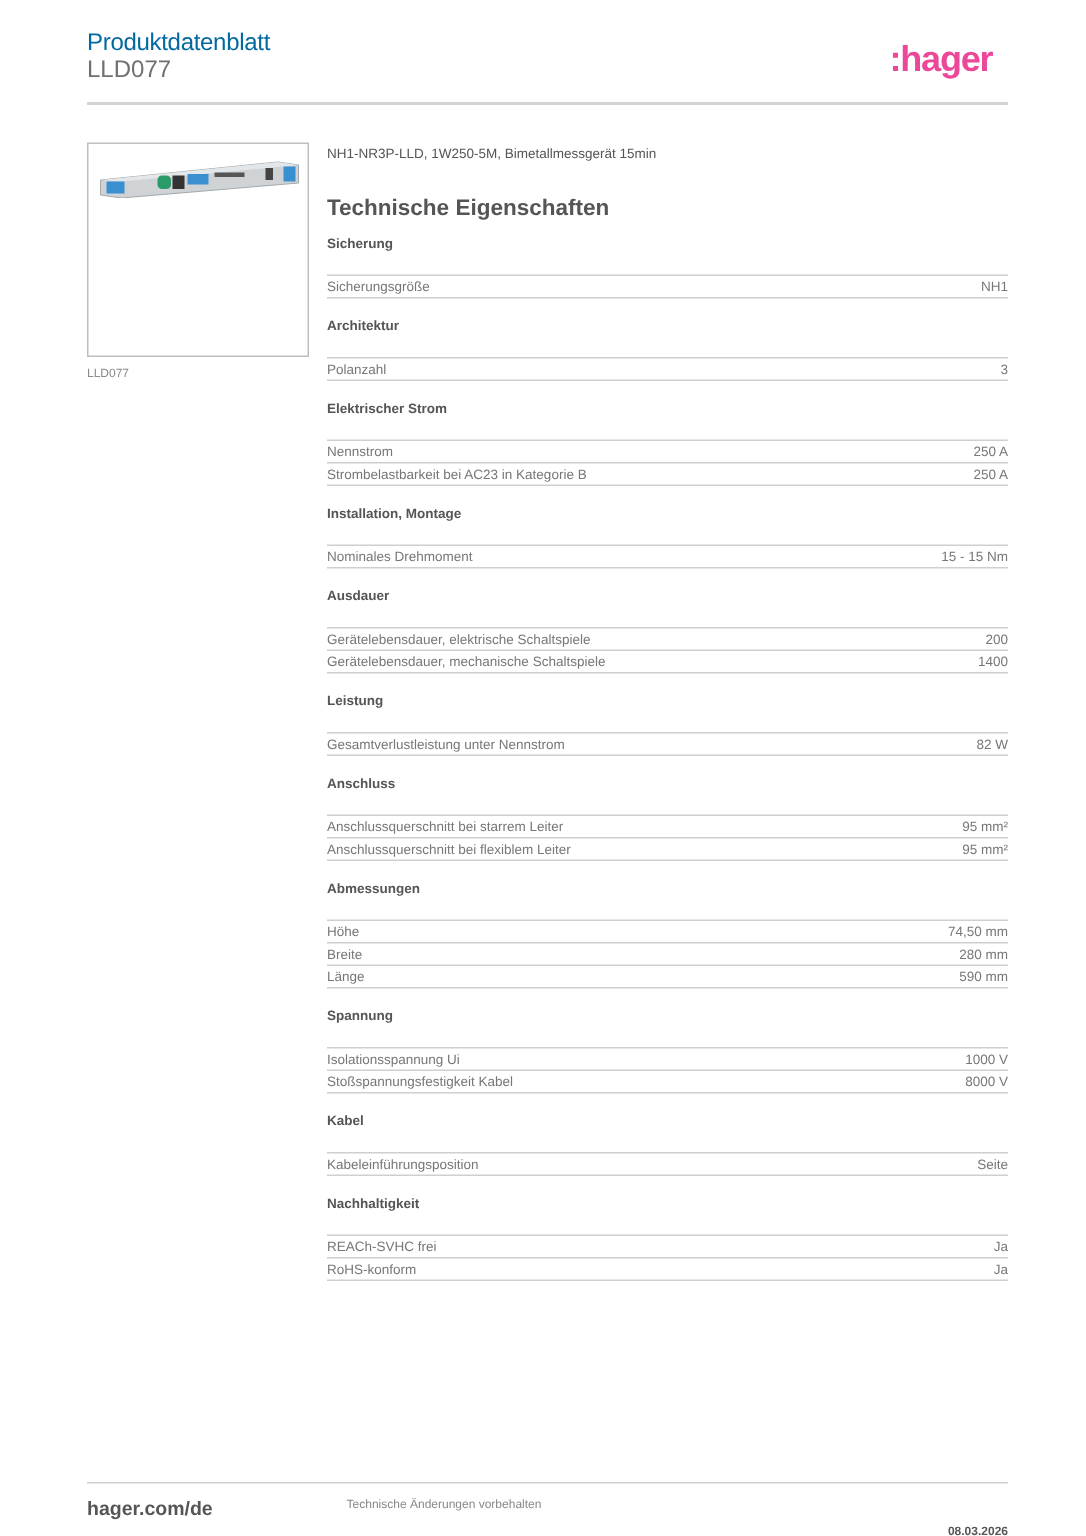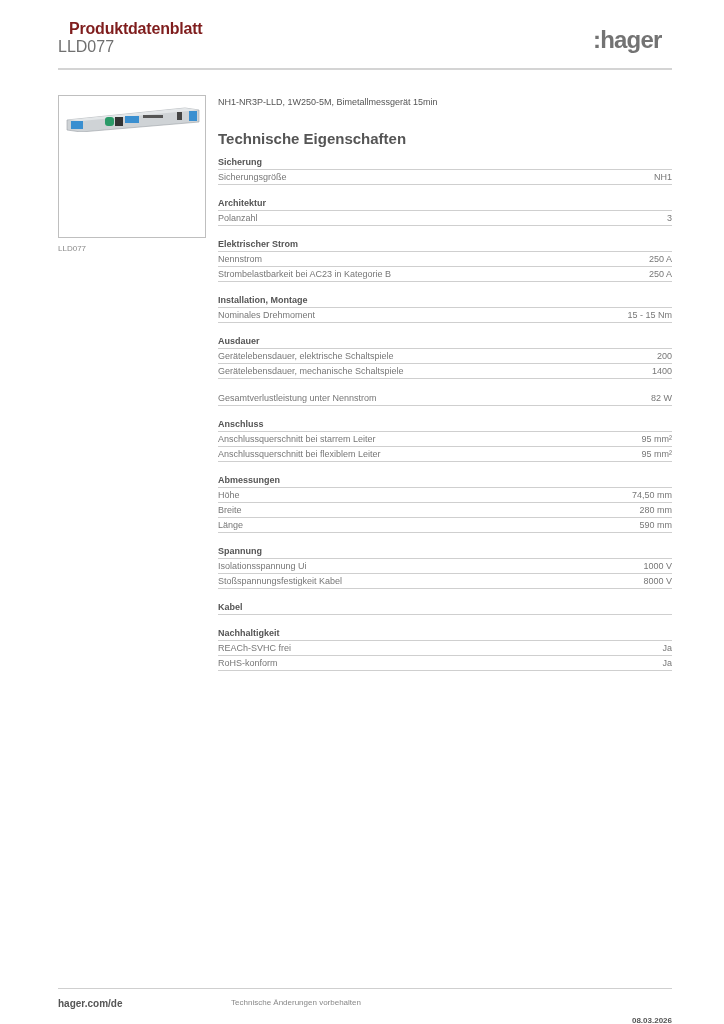--- a/index.html
+++ b/index.html
@@ -1,33 +1,33 @@
 <!DOCTYPE html>
 <html><head>
 <meta charset="utf-8">
 <style>
   html, body { margin: 0; padding: 0; background: #ffffff; }
   body { width: 724px; height: 1024px; position: relative; overflow: hidden;
          font-family: "Liberation Sans", sans-serif; color: #555; }
-  .header-title { position: absolute; left: 69px; top: 20px; font-size: 16px; font-weight: bold; color: #7f1d1d; letter-spacing: -0.2px; }
+  .header-title { position: absolute; left: 58px; top: 20px; font-size: 16px; font-weight: normal; color: #0369a1; letter-spacing: -0.2px; }
   .header-sub { position: absolute; left: 58px; top: 38px; font-size: 16px; color: #707070; }
-  .logo { position: absolute; left: 593px; top: 28px; font-size: 24px; font-weight: bold; color: #737373; letter-spacing: -0.8px; line-height: 24px; }
+  .logo { position: absolute; left: 593px; top: 28px; font-size: 24px; font-weight: bold; color: #ec4899; letter-spacing: -0.8px; line-height: 24px; }
   .header-rule { position: absolute; left: 58px; top: 68px; width: 614px; height: 2px; background: #d4d4d4; }
   .product-image { position: absolute; left: 58px; top: 95px; width: 148px; height: 143px; border: 1px solid #bfbfbf; box-sizing: border-box; background: #fff; }
   .device { position: absolute; left: 6px; top: 10px; width: 136px; height: 26px; }
   .image-caption { position: absolute; left: 58px; top: 244px; font-size: 8px; color: #8a8a8a; }
   .content { position: absolute; left: 218px; top: 96px; width: 454px; }
   .product-desc { font-size: 9px; font-weight: normal; color: #555; height: 18px; line-height: 12px; }
   .tech-heading { font-size: 15px; font-weight: bold; color: #555; margin-top: 16px; height: 14px; }
   .group { margin-top: 12px; }
-  .group-title { font-size: 9px; font-weight: bold; color: #555; line-height: 12px; padding-bottom: 1px; border-bottom: 1px solid #cfcfcf; }
+  .group-title { font-size: 9px; font-weight: bold; color: #555; line-height: 12px; padding-bottom: 15px; border-bottom: 1px solid #cfcfcf; }
   .row { display: flex; justify-content: space-between; font-size: 9px; color: #777; line-height: 12px; padding-top: 1px; padding-bottom: 1px; border-bottom: 1px solid #cfcfcf; }
   .row .val { text-align: right; }
   .footer-rule { position: absolute; left: 58px; top: 988px; width: 614px; height: 1px; background: #cfcfcf; }
-  .footer-left { position: absolute; left: 58px; top: 998px; font-size: 10px; font-weight: bold; color: #555; text-align: right; }
+  .footer-left { position: absolute; left: 58px; top: 998px; font-size: 13px; font-weight: bold; color: #555; text-align: right; }
   .footer-center { position: absolute; left: 0; width: 592px; text-align: center; top: 998px; font-size: 8px; color: #888; }
   .footer-right { position: absolute; right: 52px; top: 1016px; font-size: 8px; font-weight: bold; color: #555; }
 </style>
 </head>
 <body>
 
 <div class="header-title">Produktdatenblatt</div>
 <div class="header-sub">LLD077</div>
 <div class="logo">:hager</div>
 <div class="header-rule"></div>
@@ -88,20 +88,21 @@
         <div class="row">
           <span>Gerätelebensdauer, elektrische Schaltspiele</span>
           <span class="val">200</span>
         </div>
         <div class="row">
           <span>Gerätelebensdauer, mechanische Schaltspiele</span>
           <span class="val">1400</span>
         </div>
       </div>
       <div class="group">
+        <div class="group-title">Leistung</div>
         <div class="row">
           <span>Gesamtverlustleistung unter Nennstrom</span>
           <span class="val">82 W</span>
         </div>
       </div>
       <div class="group">
         <div class="group-title">Anschluss</div>
         <div class="row">
           <span>Anschlussquerschnitt bei starrem Leiter</span>
           <span class="val">95 mm²</span>
@@ -132,20 +133,24 @@
           <span>Isolationsspannung Ui</span>
           <span class="val">1000 V</span>
         </div>
         <div class="row">
           <span>Stoßspannungsfestigkeit Kabel</span>
           <span class="val">8000 V</span>
         </div>
       </div>
       <div class="group">
         <div class="group-title">Kabel</div>
+        <div class="row">
+          <span>Kabeleinführungsposition</span>
+          <span class="val">Seite</span>
+        </div>
       </div>
       <div class="group">
         <div class="group-title">Nachhaltigkeit</div>
         <div class="row">
           <span>REACh-SVHC frei</span>
           <span class="val">Ja</span>
         </div>
         <div class="row">
           <span>RoHS-konform</span>
           <span class="val">Ja</span>

